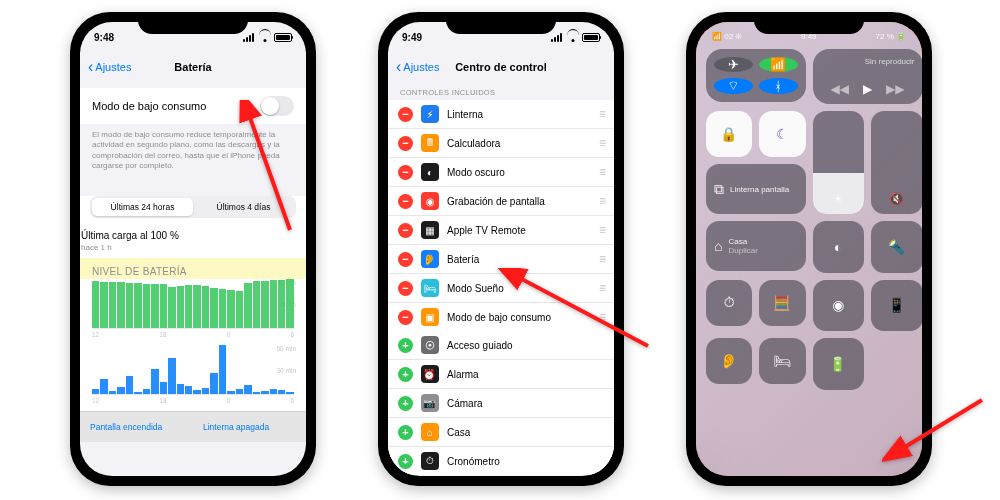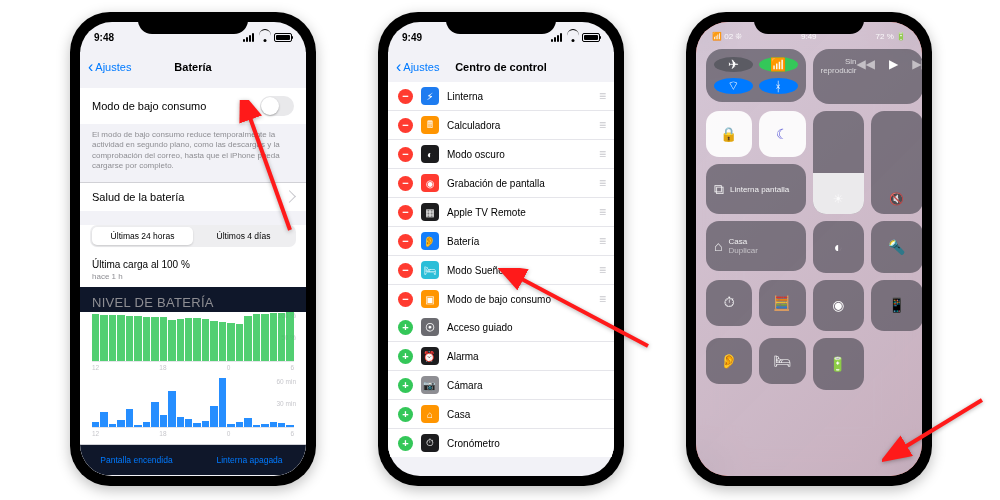--- a/index.html
+++ b/index.html
@@ -24,50 +24,50 @@
   .title{position:absolute;left:50%;transform:translateX(-50%);font-weight:700;font-size:11px}
   
   .cell{background:#fff;padding:8px 12px;display:flex;justify-content:space-between;align-items:center;font-size:11px;border-top:0.5px solid #d1d1d6}
   .desc{background:#f2f2f7;padding:6px 12px 10px;font-size:8px;color:#8e8e93;line-height:1.3}
   .disc{display:inline-block;width:9px;height:9px;border:1.2px solid #c7c7cc;border-left:none;border-bottom:none;transform:rotate(45deg)}
   .toggle{width:34px;height:20px;background:#e9e9eb;border-radius:10px;position:relative}
   .toggle::after{content:'';position:absolute;left:1px;top:1px;width:18px;height:18px;background:#fff;border-radius:50%;box-shadow:0 1px 2px rgba(0,0,0,.3)}
   .seg{display:flex;margin:6px 10px;background:#eeeef0;border-radius:7px;padding:2px;font-size:8.5px}
   .seg div{flex:1;text-align:center;padding:4px;border-radius:5px}
   .seg .act{background:#fff;box-shadow:0 1px 2px rgba(0,0,0,.15);font-weight:500}
-  .charge{background:#fff;padding:6px 12px}
+  .charge{background:#fff;padding:6px 1px}
   .charge .t1{font-size:10px}.charge .t2{font-size:8px;color:#8e8e93;margin-top:2px}
-  .sect{font-size:13px;color:#8e8e93;padding:8px 12px 2px;background:#0f172a;letter-spacing:.3px}
+  .sect{font-size:10px;color:#8e8e93;padding:8px 12px 2px;background:#fef9c3;letter-spacing:.3px}
   .chart{background:#fff;padding:0 12px 6px;height:66px;position:relative}
   .bars{display:flex;align-items:flex-end;height:50px;gap:1px;border-bottom:0.5px solid #e5e5ea}
   .bars span{flex:1;background:#34c759;opacity:.85}
   .chart.act .bars span{background:#007aff}
   .yl{position:absolute;right:10px;font-size:6.5px;color:#c7c7cc}
   .xl{display:flex;justify-content:space-between;font-size:6.5px;color:#c7c7cc;margin-top:2px}
-  .btabs{display:flex;background:#0f172a;border-top:.5px solid #d1d1d6;font-size:8.5px;text-align:center}
+  .btabs{display:flex;background:#e5e5e5;border-top:.5px solid #d1d1d6;font-size:8.5px;}
   .btabs div{flex:1;padding:5px;color:#007aff}
   
   .hdr{font-size:7.5px;color:#8e8e93;padding:6px 12px 3px;letter-spacing:.3px}
   .row{background:#fff;display:flex;align-items:center;gap:8px;padding:5px 10px;border-bottom:.5px solid #e5e5ea;font-size:10px}
   .row:last-child{border-bottom:none}
   .circ{width:15px;height:15px;border-radius:50%;display:flex;align-items:center;justify-content:center;color:#fff;font-size:11px;font-weight:700;flex-shrink:0}
   .circ.r{background:#ff3b30}.circ.g{background:#34c759}
   .ic{width:18px;height:18px;border-radius:4px;display:flex;align-items:center;justify-content:center;color:#fff;font-size:10px;flex-shrink:0}
   .row .lbl{flex:1}
   .hand{color:#c7c7cc;font-size:12px;letter-spacing:-2px}
   
   .cc{background:linear-gradient(135deg,rgba(200,210,230,.75),rgba(180,180,200,.72));height:100%;padding:6px 10px;backdrop-filter:blur(20px)}
   .st3{display:flex;justify-content:space-between;font-size:8px;color:rgba(255,255,255,.9);padding:4px 6px 8px}
   .grid{display:grid;grid-template-columns:repeat(4,1fr);gap:7px}
   .tile{background:rgba(60,60,70,.58);border-radius:13px;display:flex;flex-direction:column;align-items:center;justify-content:center;color:#fff;font-size:14px}
   .tile.w{background:rgba(255,255,255,.92);color:#000}
   .tile.sm{aspect-ratio:1}
   .conn{grid-column:span 2;aspect-ratio:2/1;display:grid;grid-template-columns:1fr 1fr;grid-template-rows:1fr 1fr;gap:6px;padding:8px;background:rgba(60,60,70,.58);border-radius:16px}
   .cb{border-radius:50%;display:flex;align-items:center;justify-content:center;color:#fff;font-size:13px}
-  .media{grid-column:span 2;aspect-ratio:2/1;background:rgba(60,60,70,.58);border-radius:16px;padding:8px;display:flex;flex-direction:row;justify-content:space-between}
+  .media{grid-column:span 2;aspect-ratio:2/1;background:rgba(60,60,70,.58);border-radius:16px;padding:8px;display:flex;flex-direction:column;justify-content:space-between}
   .media .tt{font-size:8px;color:rgba(255,255,255,.7);text-align:right}
   .media .ctr{display:flex;justify-content:center;gap:14px;color:rgba(255,255,255,.55);font-size:12px}
   .slider{grid-row:span 2;aspect-ratio:1/2;background:rgba(60,60,70,.58);border-radius:13px;position:relative;display:flex;align-items:flex-end;justify-content:center;color:rgba(255,255,255,.75);font-size:12px;padding-bottom:8px}
   .slider.br::after{content:'';position:absolute;bottom:0;left:0;right:0;height:40%;background:rgba(255,255,255,.85);border-radius:0 0 13px 13px}
   .slider .ico{position:relative;z-index:2}
   .dual{grid-column:span 2;aspect-ratio:2/1;background:rgba(60,60,70,.58);border-radius:13px;display:flex;align-items:center;padding:8px;gap:6px;color:rgba(255,255,255,.9);font-size:8px}
   .dual .i{font-size:14px}
   .arrow{position:absolute;pointer-events:none;z-index:50}
   .arrow svg{filter:drop-shadow(0 1px 2px rgba(0,0,0,.3))}
   .group{background:#fff;border-radius:0}
@@ -96,24 +96,20 @@
           <span class="chv">‹</span>
           <span>Ajustes</span>
         </span>
       <span class="title">Batería</span>
     </div>
     <div class="cell" style="border-top:none;margin-top:6px">
       <span>Modo de bajo consumo</span>
       <span class="toggle"></span>
     </div>
     <div class="desc">El modo de bajo consumo reduce temporalmente la actividad en segundo plano, como las descargas y la comprobación del correo, hasta que el iPhone pueda cargarse por completo.</div>
-    <div class="cell">
-      <span>Salud de la batería</span>
-      <span class="disc"></span>
-    </div>
     <div style="background:#fff;margin-top:14px">
       <div class="seg">
         <div class="act">Últimas 24 horas</div>
         <div>Últimos 4 días</div>
       </div>
       <div class="charge">
         <div class="t1">Última carga al 100 %</div>
         <div class="t2">hace 1 h</div>
       </div>
       <div class="sect">NIVEL DE BATERÍA</div>
@@ -217,20 +213,21 @@
           <span class="batt-i"></span>
         </span>
     </div>
     <div class="nav">
       <span class="back">
           <span class="chv">‹</span>
           <span>Ajustes</span>
         </span>
       <span class="title">Centro de control</span>
     </div>
+    <div class="hdr">CONTROLES INCLUIDOS</div>
     <div class="group" id="inc">
         <div class="row">
           <span class="circ r">−</span>
   <span class="ic" style="background:#1e7cf0">⚡︎</span>
   <span class="lbl">Linterna</span>
   <span class="hand">≡</span>
         </div>
         <div class="row">
           <span class="circ r">−</span>
   <span class="ic" style="background:#ff9500">🖩</span>

